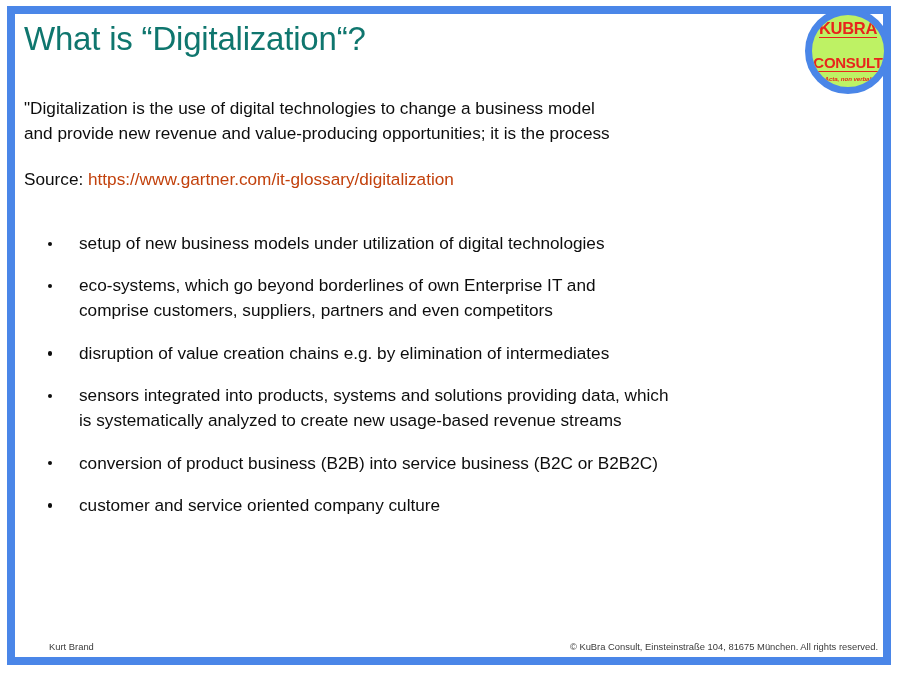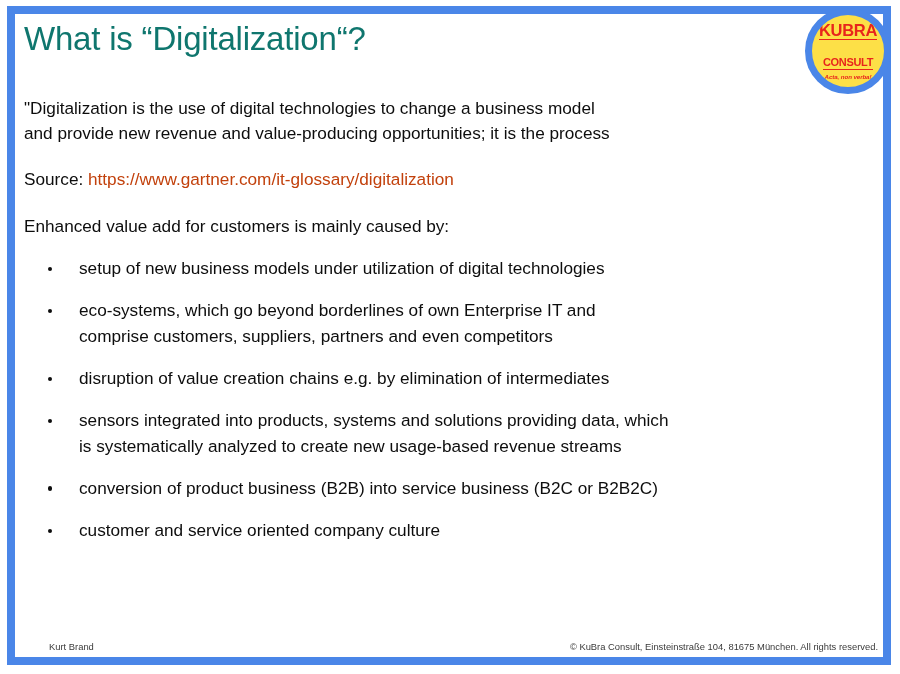--- a/index.html
+++ b/index.html
@@ -35,41 +35,41 @@
   }
 
   
   #logo {
     position: absolute;
     right: 9px;
     top: 8px;
     width: 86px;
     height: 86px;
     border-radius: 50%;
-    background: #fde047;
+    background: #bef264;
     border: 7px solid #4a86e8;
     box-sizing: border-box;
     display: flex;
     flex-direction: column;
     align-items: center;
     justify-content: center;
     z-index: 5;
     overflow: hidden;
   }
   .logo-line {
     color: #e8251c;
     font-weight: bold;
     font-family: "Liberation Sans", sans-serif;
     letter-spacing: -0.3px;
     line-height: 1.02;
     border-bottom: 1.6px solid #e8251c;
     text-align: center;
   }
   #logo-kubra { font-size: 16.5px; }
-  #logo-consult { font-size: 11px; margin-top: 17px; text-align: right; }
+  #logo-consult { font-size: 15px; margin-top: 17px; text-align: right; }
   #logo-tagline {
     color: #e8251c;
     font-size: 6.2px;
     font-weight: bold;
     font-style: italic;
     margin-top: 3px;
     letter-spacing: -0.1px;
     text-align: center;
   }
 
@@ -169,21 +169,20 @@
 
     <div class="spacer-md"></div>
 
     <div id="source-line">
       <span>Source:</span>
       <span class="link">https://www.gartner.com/it-glossary/digitalization</span>
     </div>
 
     <div class="spacer-lg"></div>
 
-    <div class="para">Enhanced value add for customers is mainly caused by:</div>
 
     <ul id="bullet-list">
       <li>
         <span class="dot"></span>
         <span class="bl">setup of new business models under utilization of digital technologies</span>
       </li>
       <li>
         <span class="dot"></span>
         <span class="bl">eco-systems, which go beyond borderlines of own Enterprise IT and</span>
         <span class="bl">comprise customers, suppliers, partners and even competitors</span>

